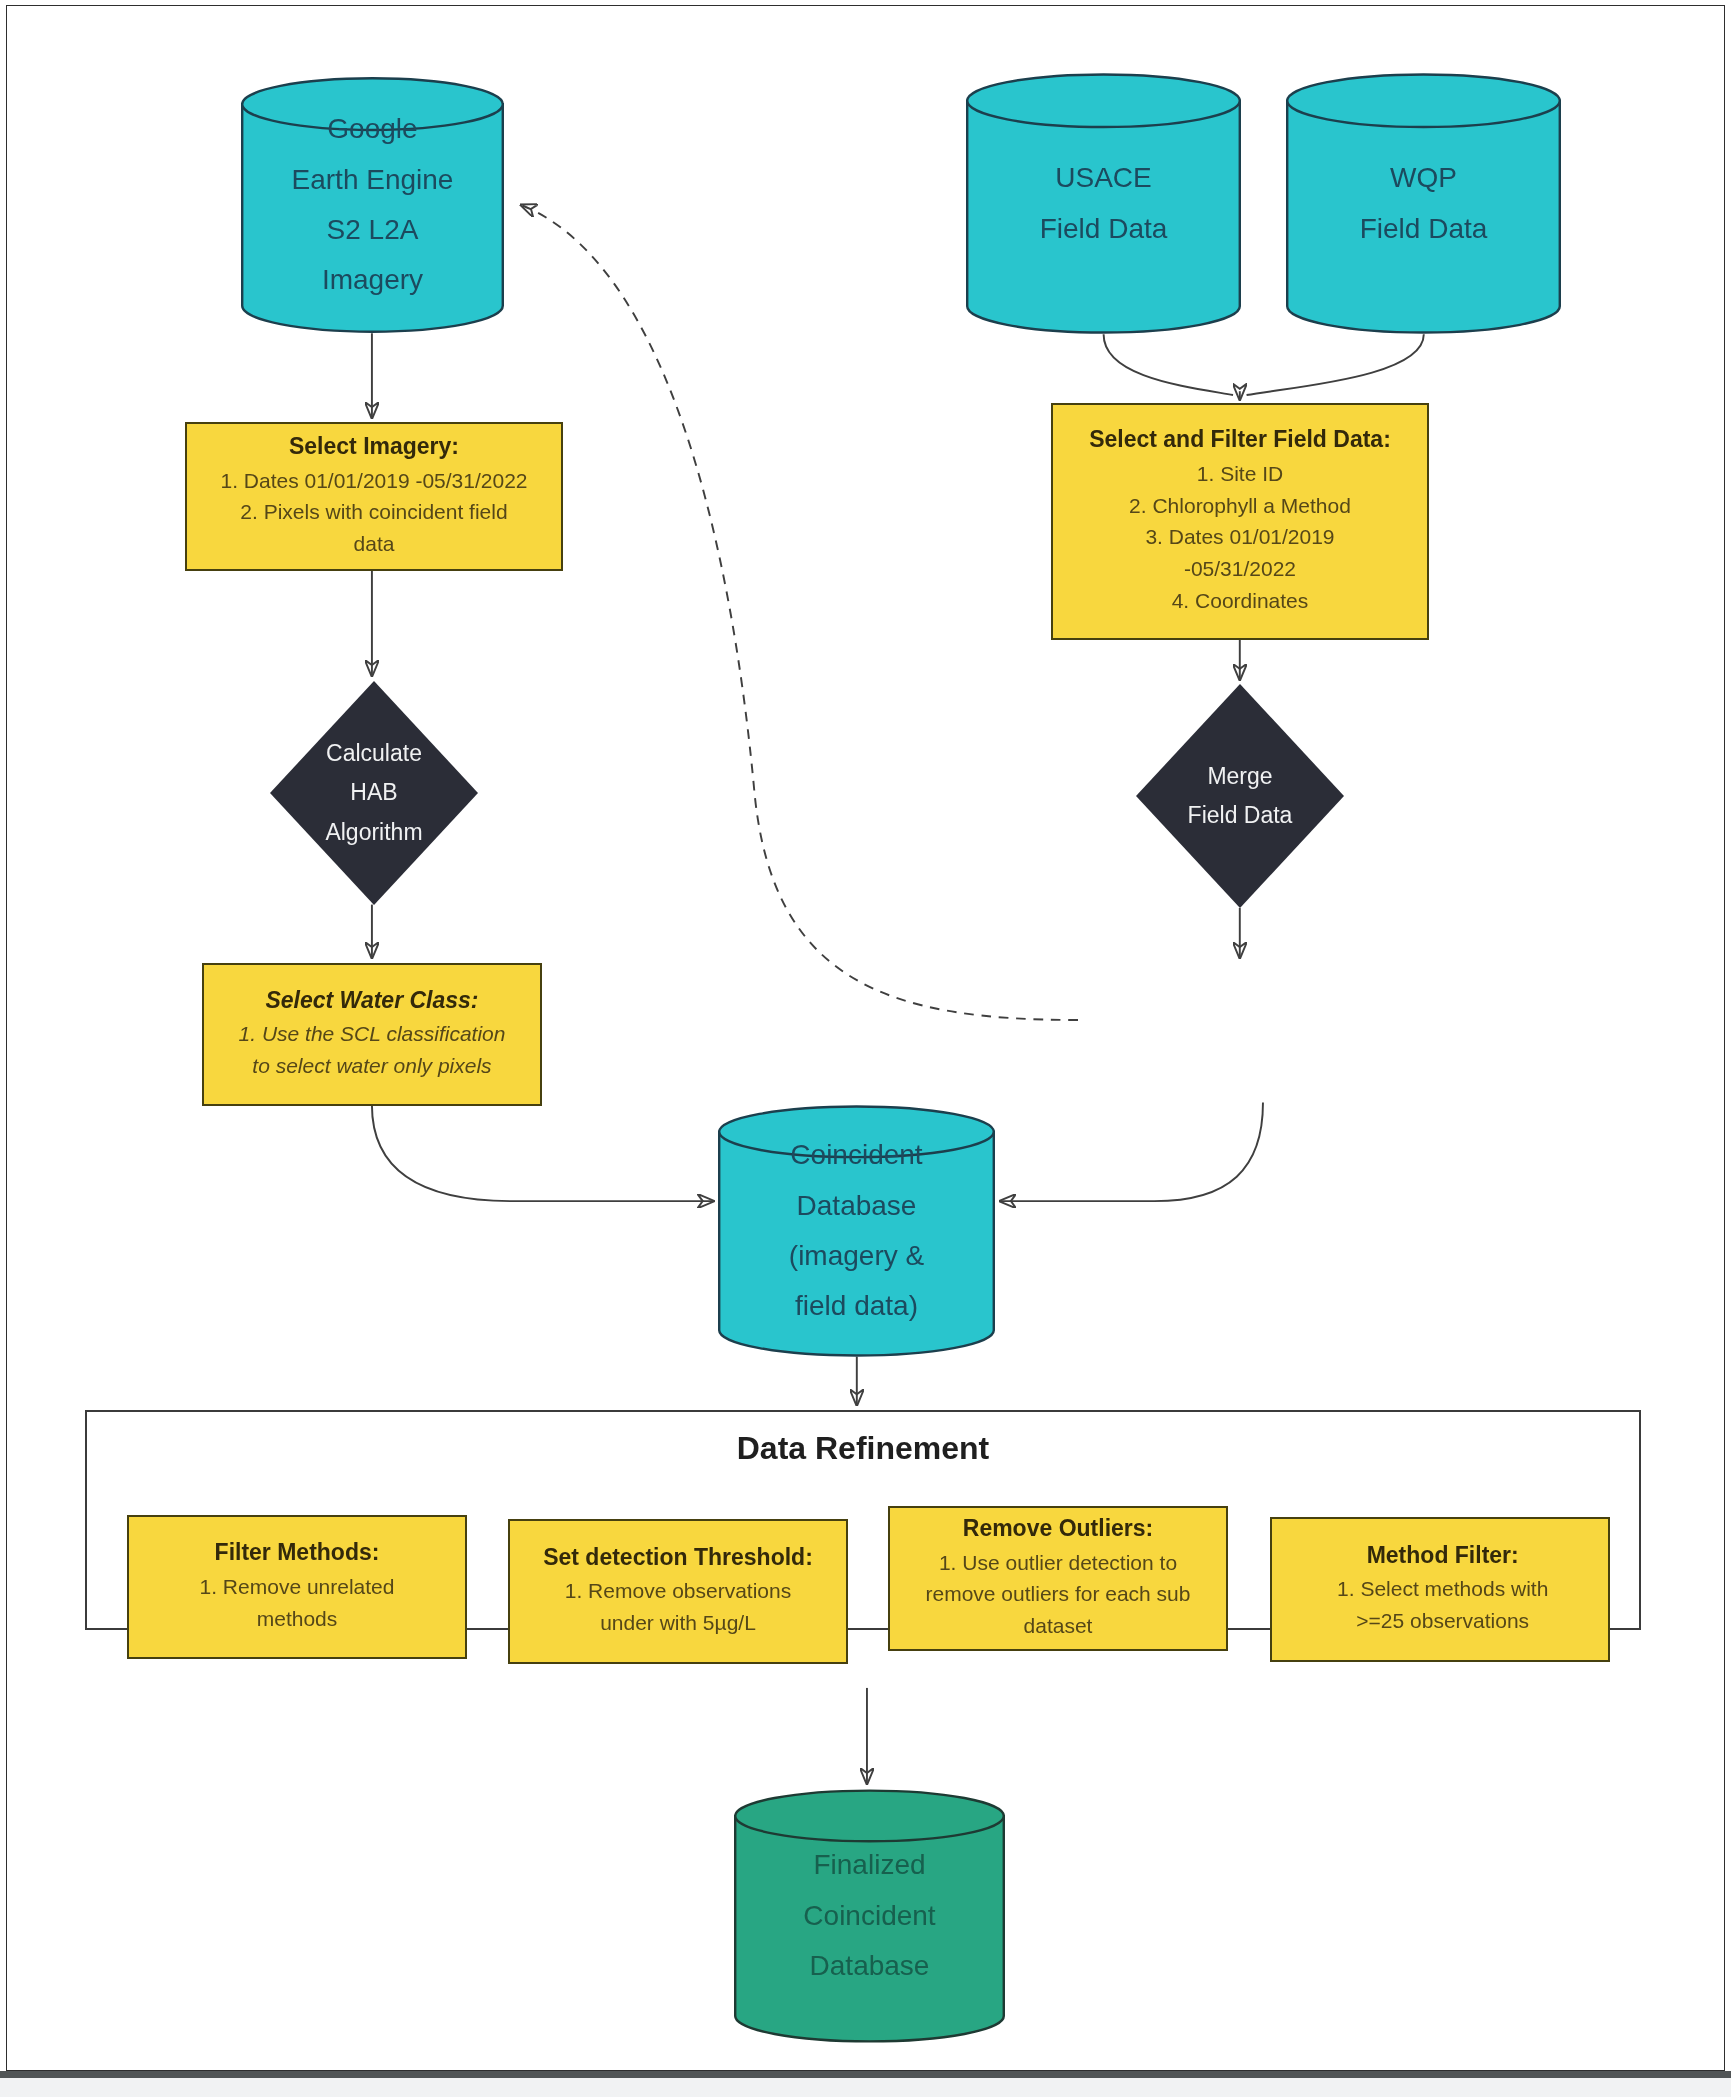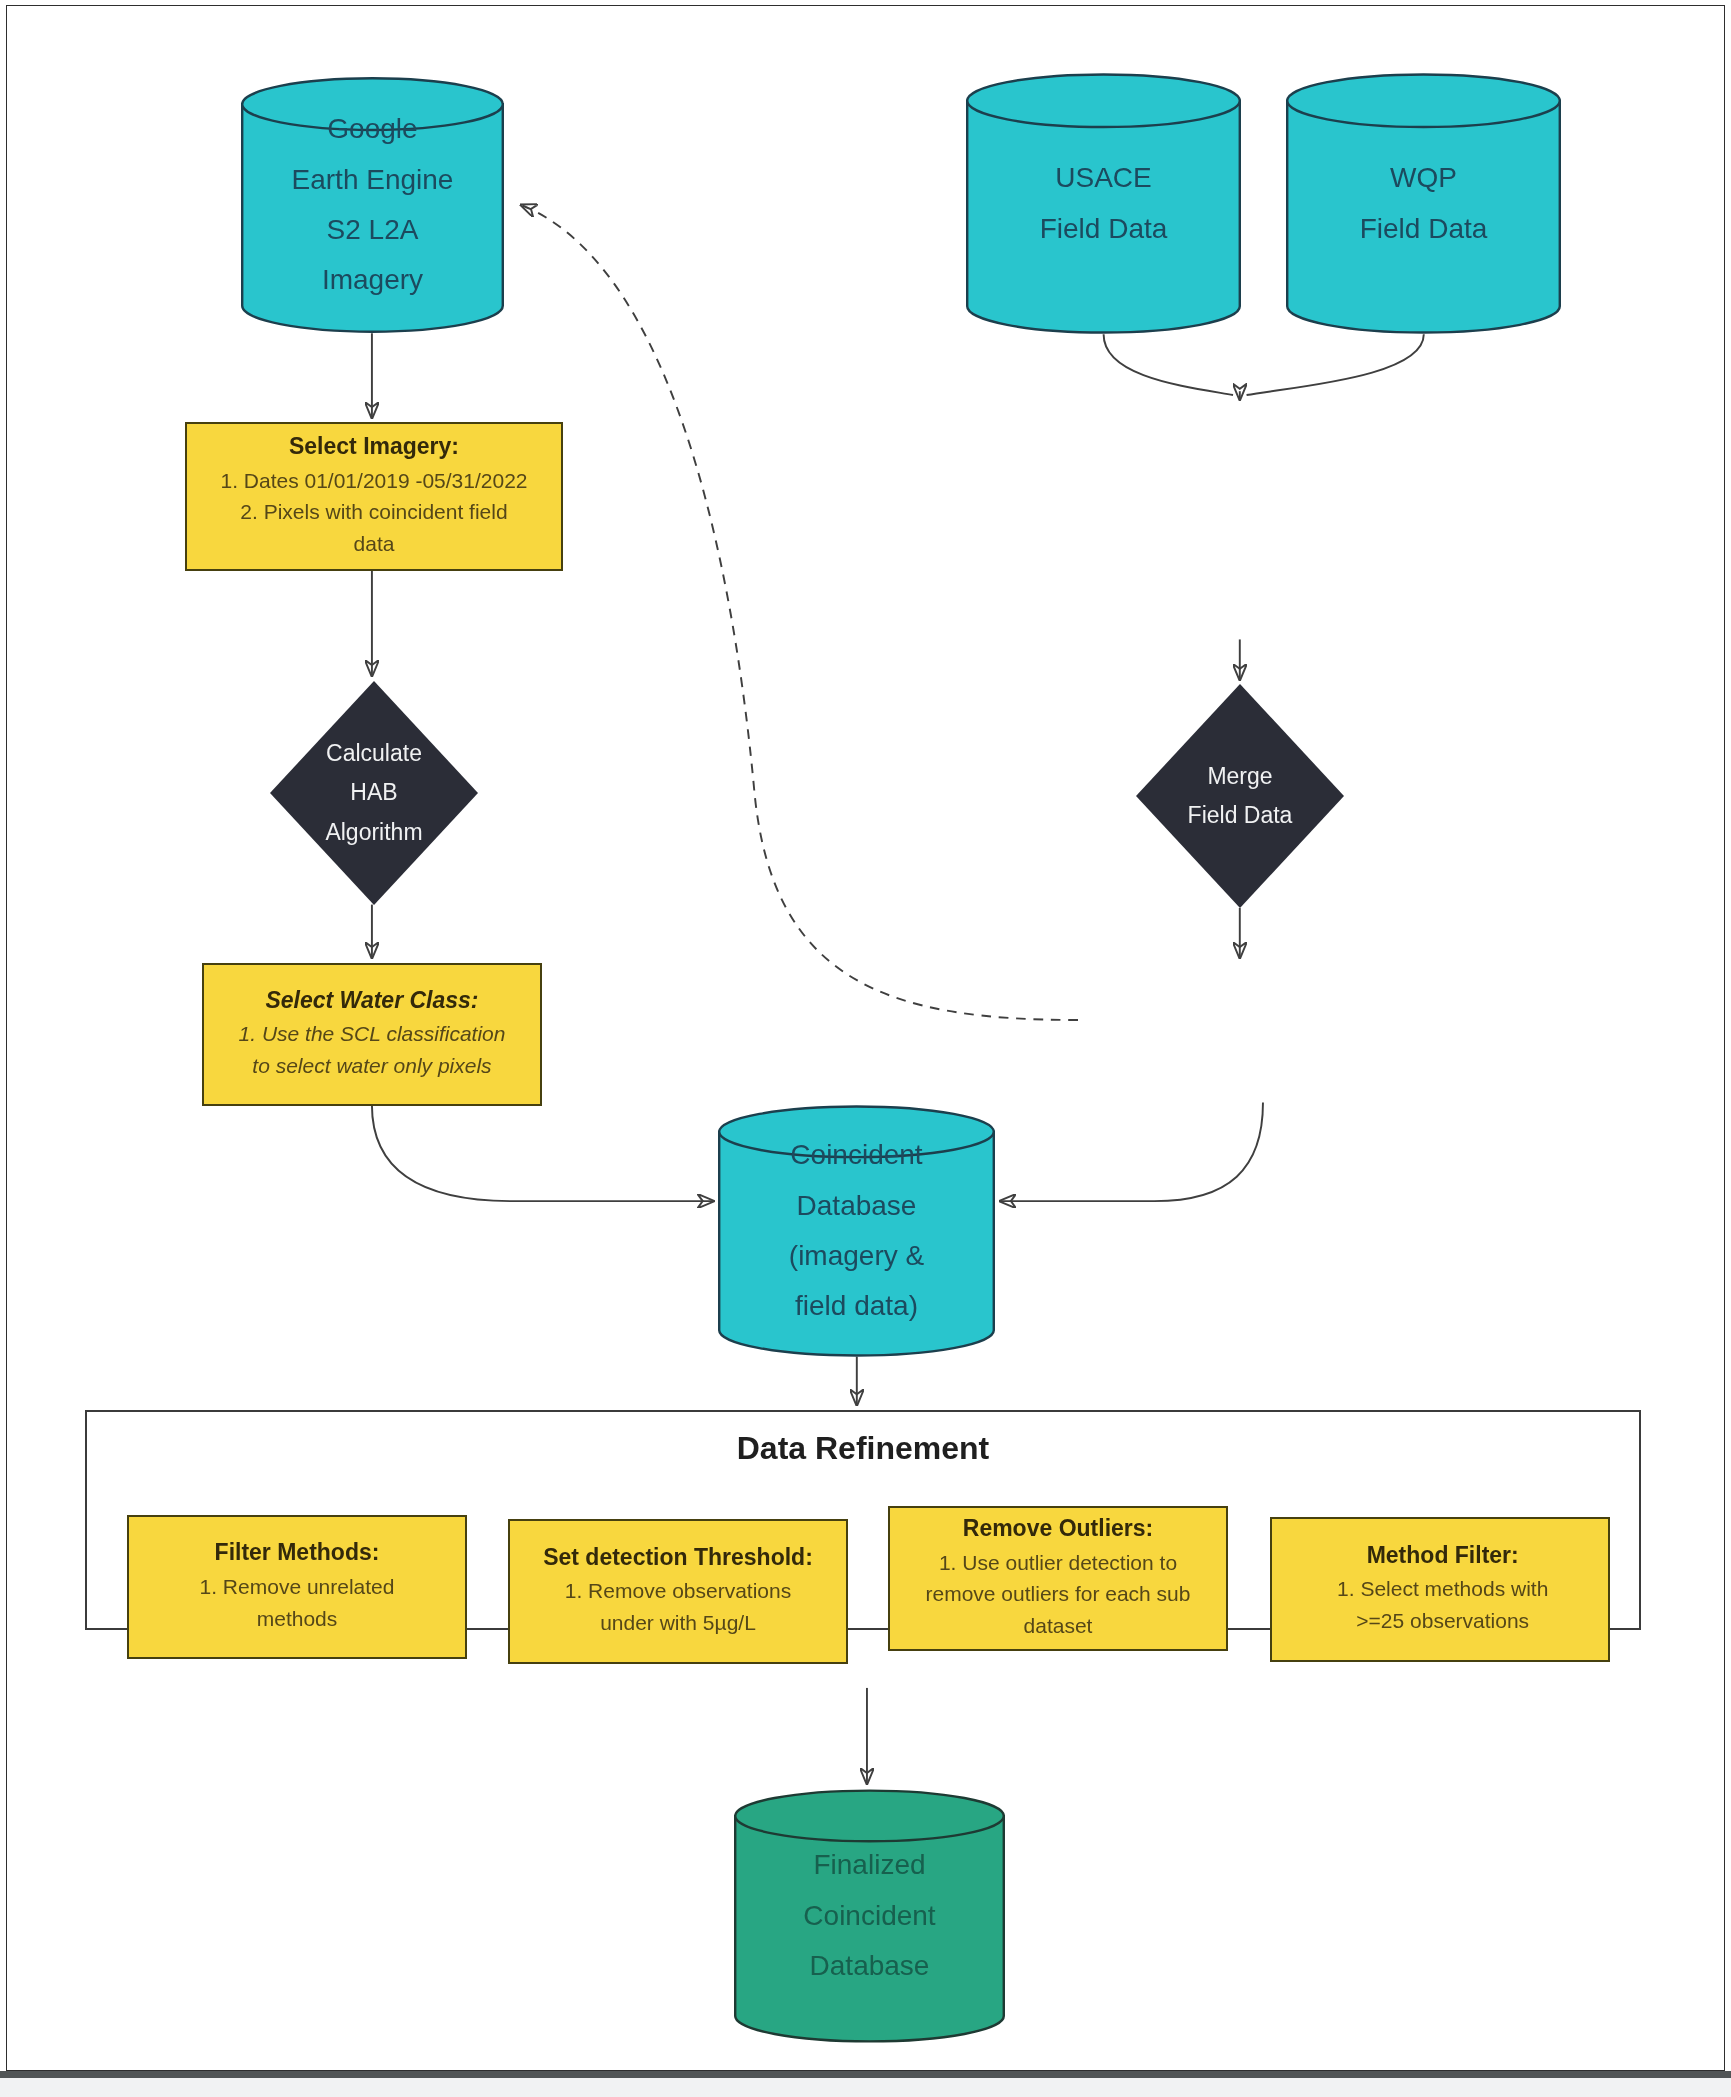--- a/index.html
+++ b/index.html
@@ -103,20 +103,28 @@
 Field Data</div>
   </div>
 
   <div class="pbox node" style="left:185px;top:422px;width:378px;height:149px;">
     <div class="box-title">Select Imagery:</div>
     <div class="box-body pre">1. Dates 01/01/2019 -05/31/2022
 2. Pixels with coincident field
 data</div>
   </div>
 
+  <div class="pbox node" style="left:1051px;top:403px;width:378px;height:237px;">
+    <div class="box-title">Select and Filter Field Data:</div>
+    <div class="box-body pre">1. Site ID
+2. Chlorophyll a Method
+3. Dates  01/01/2019
+-05/31/2022
+4. Coordinates</div>
+  </div>
 
   <div class="diamond" style="left:270px;top:681px;width:208px;height:224px;">
     <div class="d-label pre">Calculate
 HAB
 Algorithm</div>
   </div>
   <div class="diamond" style="left:1136px;top:684px;width:208px;height:224px;">
     <div class="d-label pre">Merge
 Field Data</div>
   </div>

